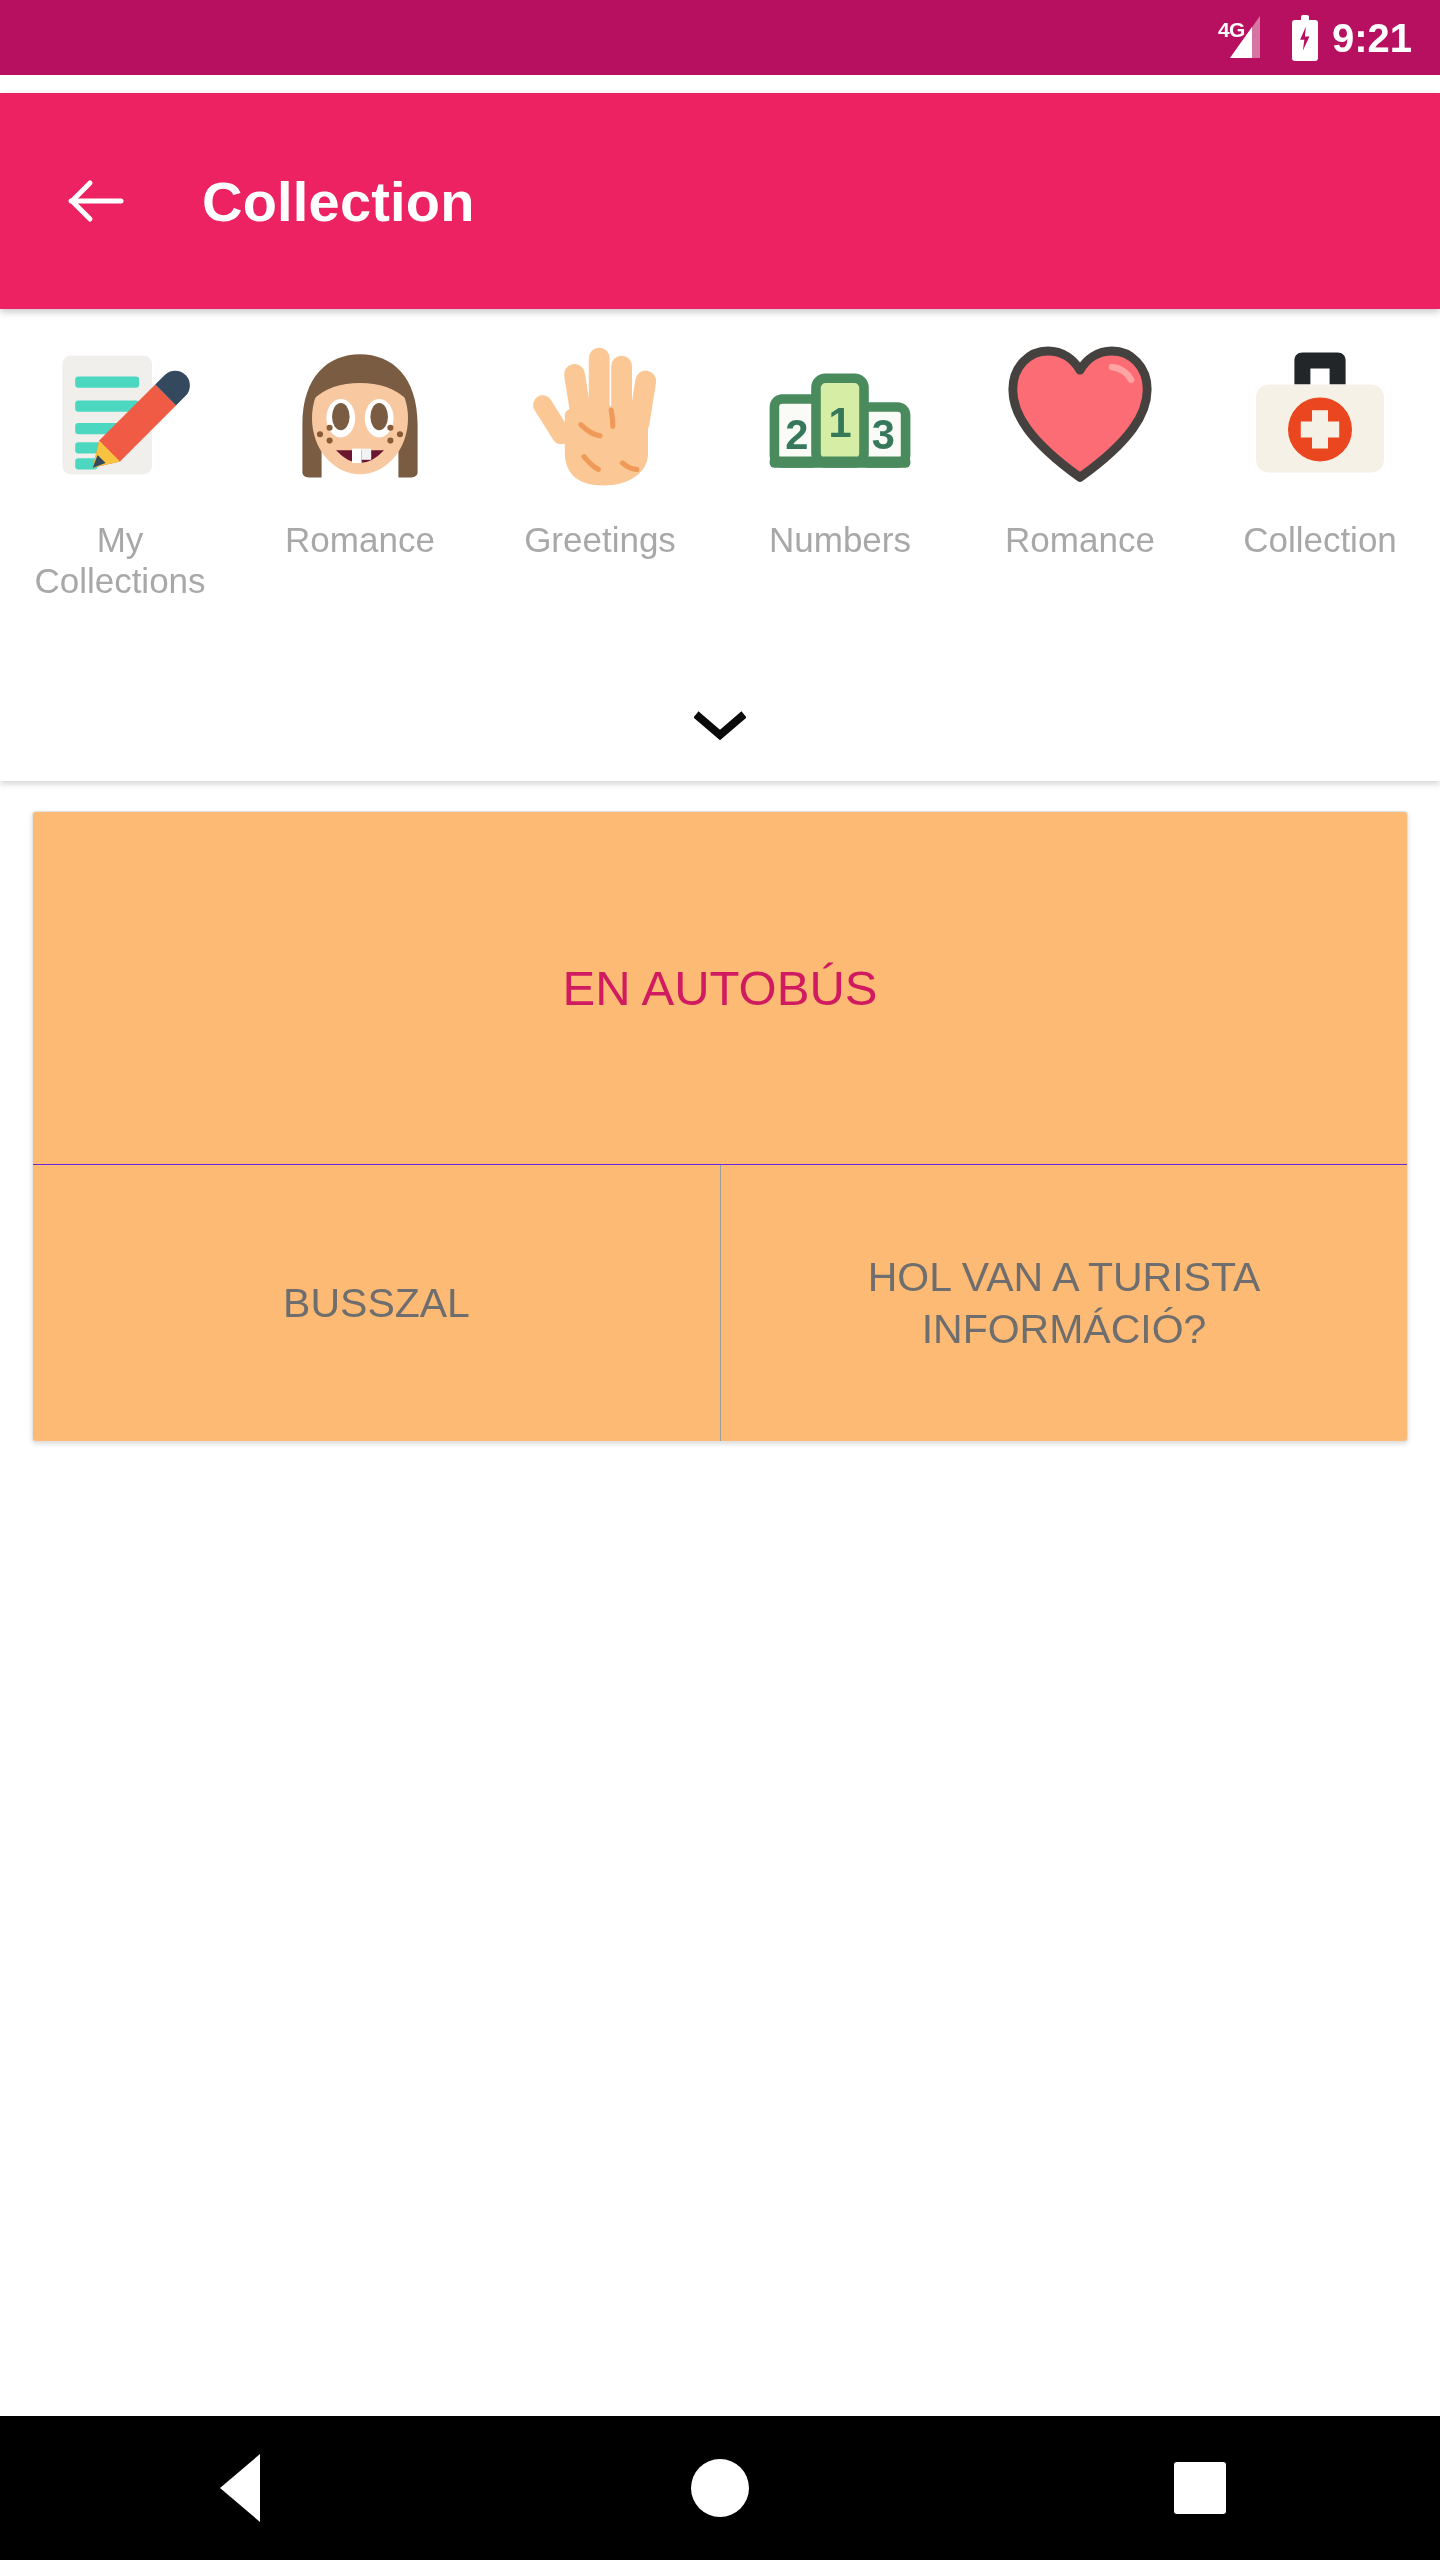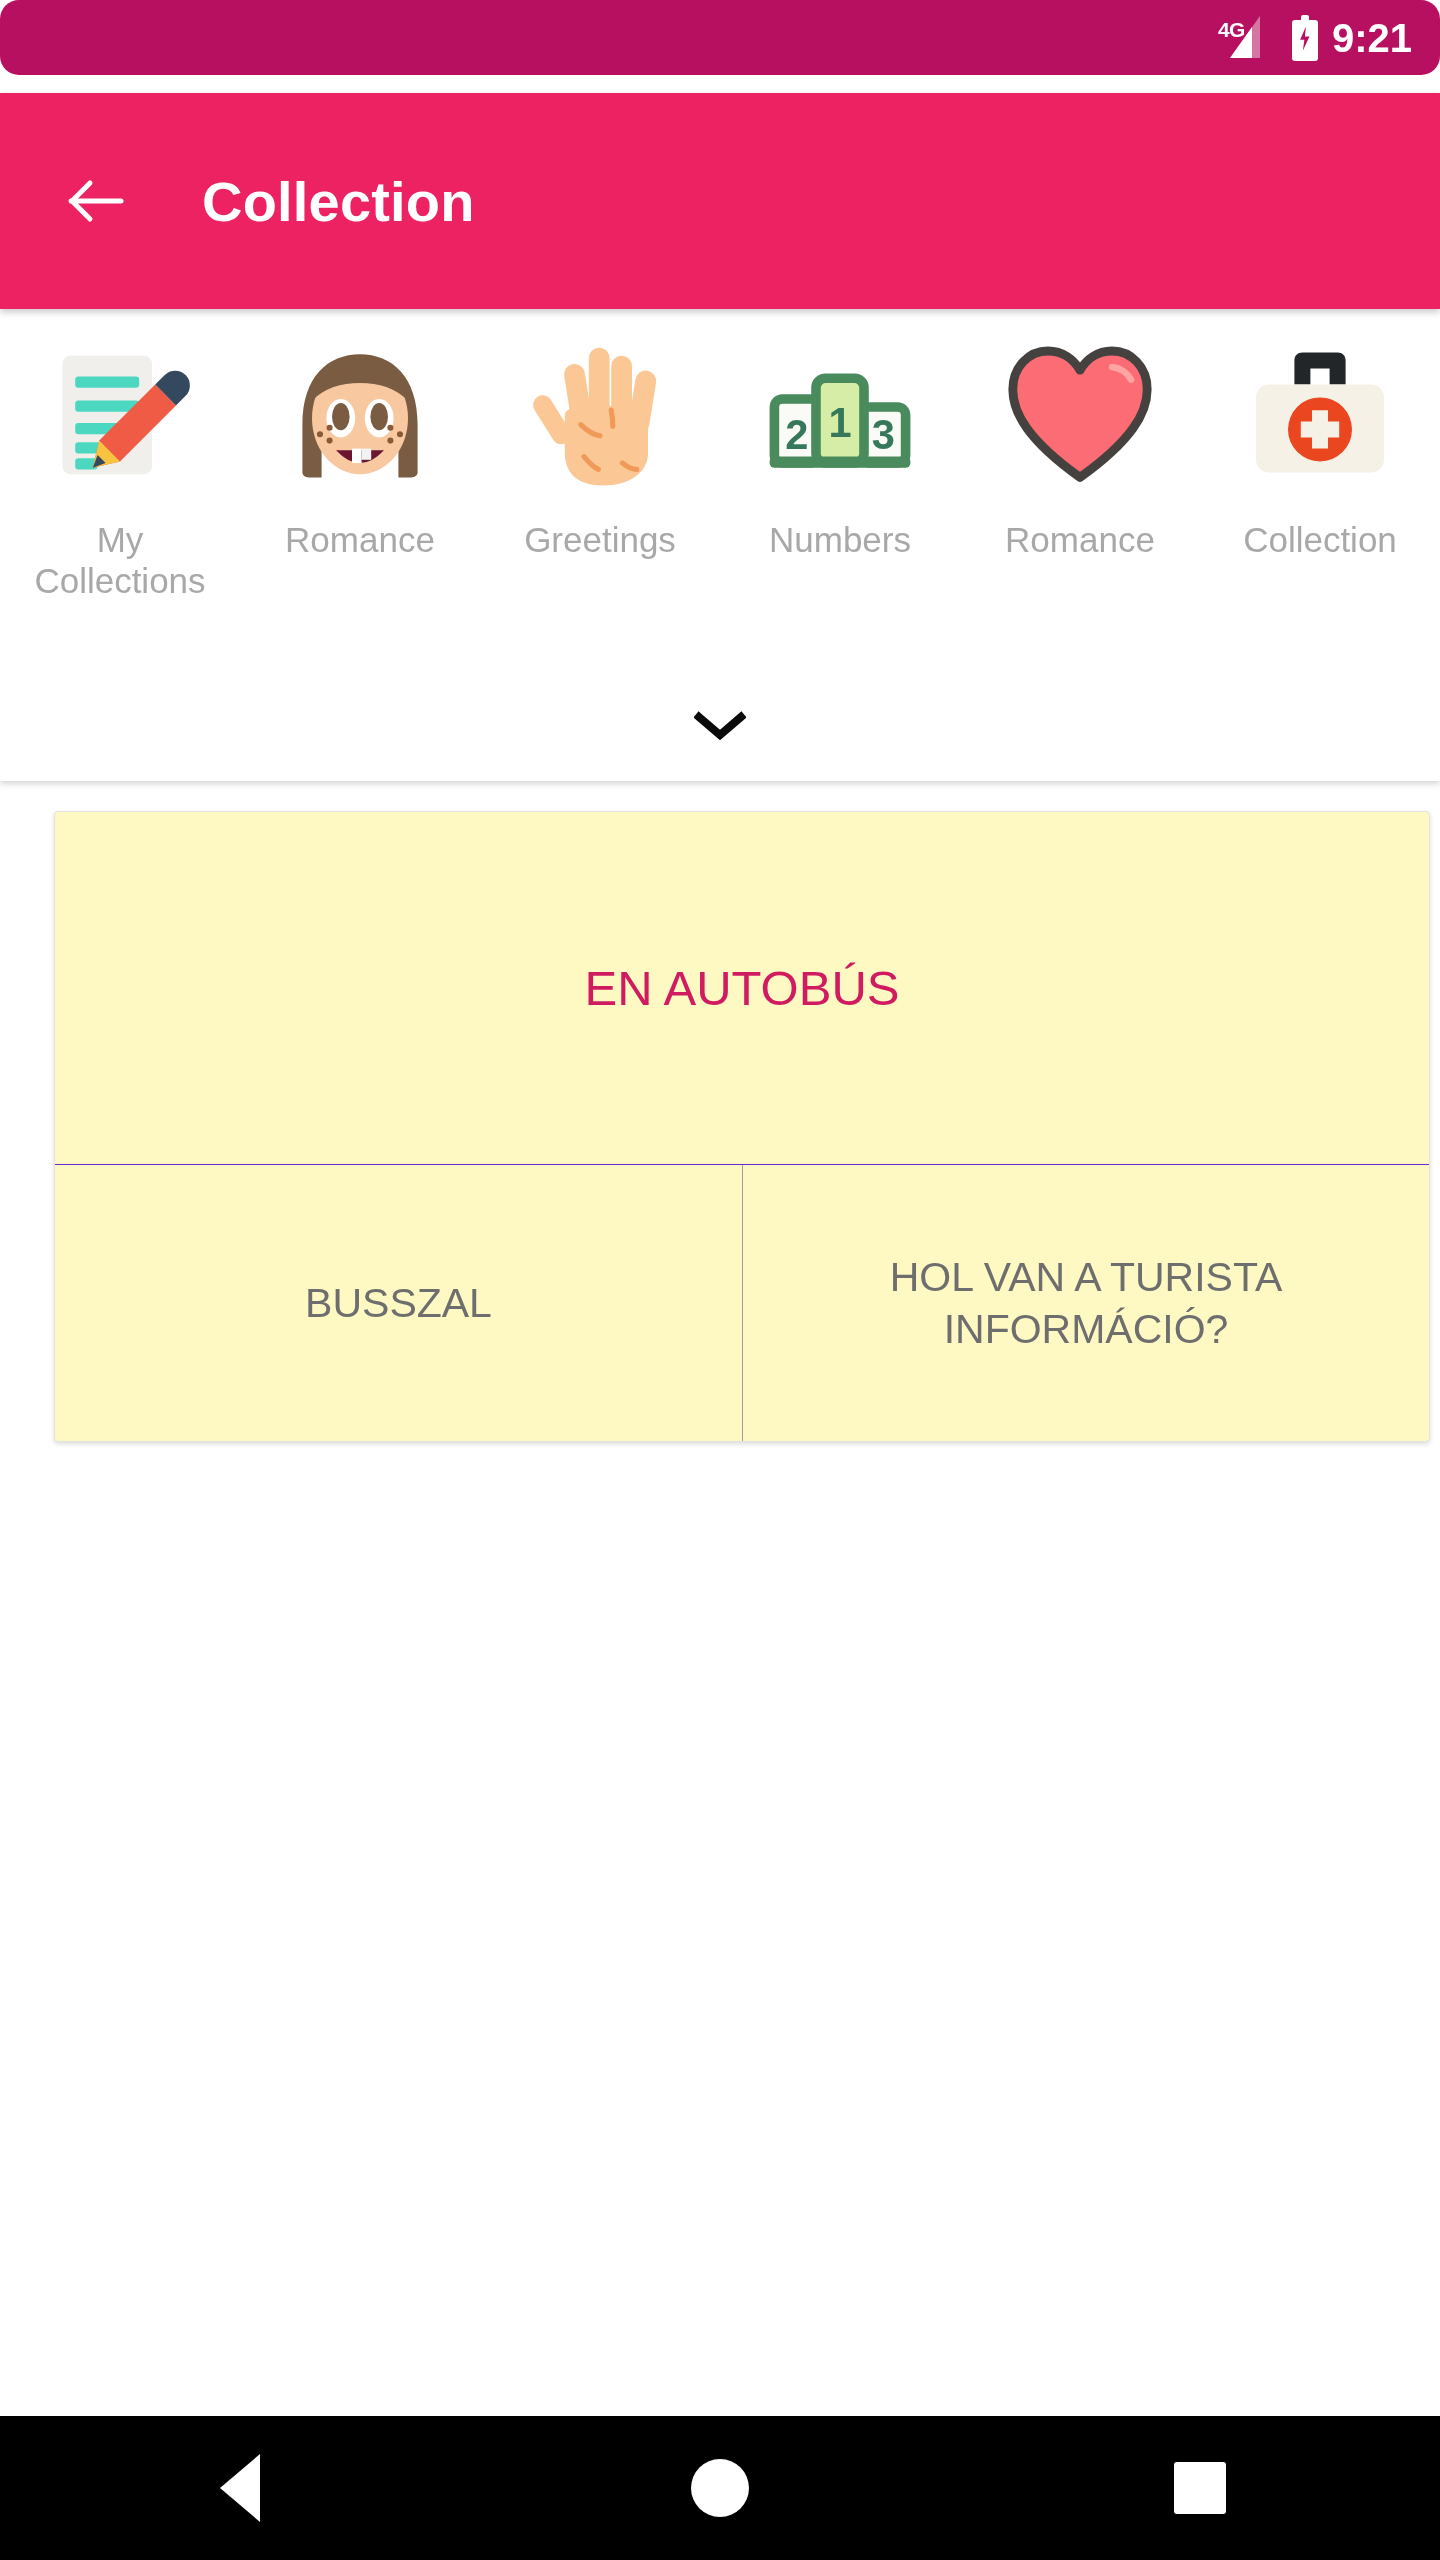--- a/index.html
+++ b/index.html
@@ -10,21 +10,20 @@
     overflow:hidden;
   }
   #screen { position:relative; width:1440px; height:2560px; background:#ffffff; }
 
   
   .status-bar {
     position:absolute; top:0; left:0; width:1440px; height:75px;
     background:#B81060;
     display:flex; align-items:center; justify-content:flex-end;
     padding-right:28px;
-    border-radius:19px;
   }
   .status-right { display:flex; align-items:center; gap:14px; }
   .sig-wrap { position:relative; width:56px; height:48px; display:flex; align-items:flex-end; }
   .sig-4g {
     position:absolute; left:-4px; top:4px;
     font-size:21px; font-weight:bold; color:#ffffff; letter-spacing:-0.5px;
   }
   .sig-tri {
     position:absolute; left:8px; bottom:4px;
     width:0; height:0;
@@ -102,26 +101,25 @@
   .expander {
     position:absolute; bottom:0; left:0; width:1440px; height:110px;
     display:flex; align-items:center; justify-content:center;
     cursor:pointer;
   }
   .chev { width:52px; height:30px; }
 
   
   .phrase-card {
     position:absolute; top:811px; left:32px; width:1376px; height:631px;
-    background:#fef9c3;
+    background:#fdba74;
     border:1px solid #E3E3E3; border-radius:4px;
     box-shadow:0 2px 5px rgba(0,0,0,0.14);
     display:flex; flex-direction:column;
     overflow:hidden;
-    margin-left:22px;
   }
   .phrase-head {
     height:352px; width:100%;
     display:flex; align-items:center; justify-content:center;
     padding:0 40px; cursor:pointer;
   }
   .phrase-head-text {
     font-size:49px; color:#D01B60; text-align:center; line-height:1.2;
   }
   .phrase-split {

